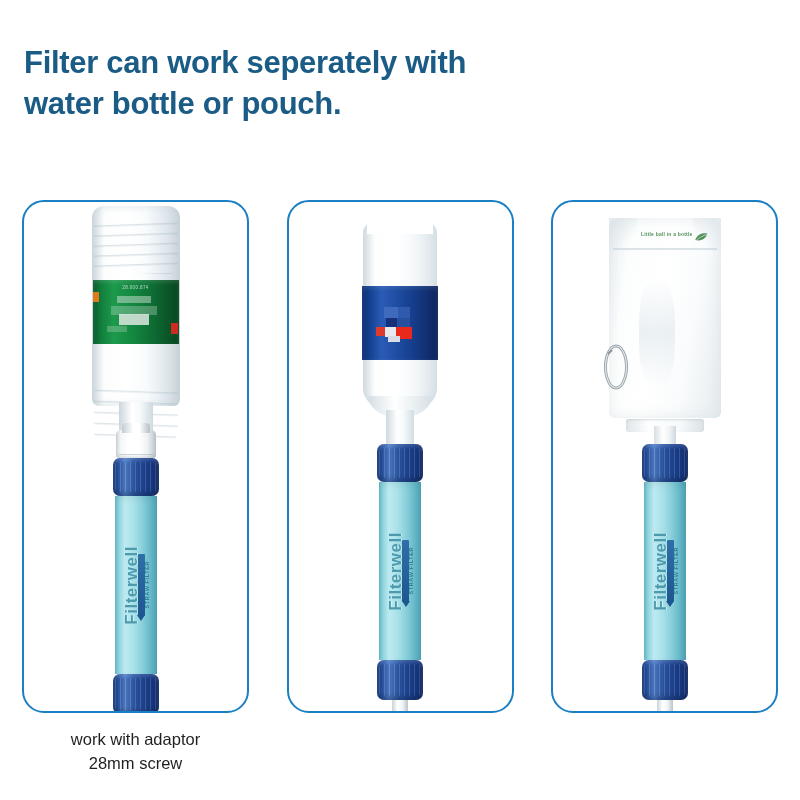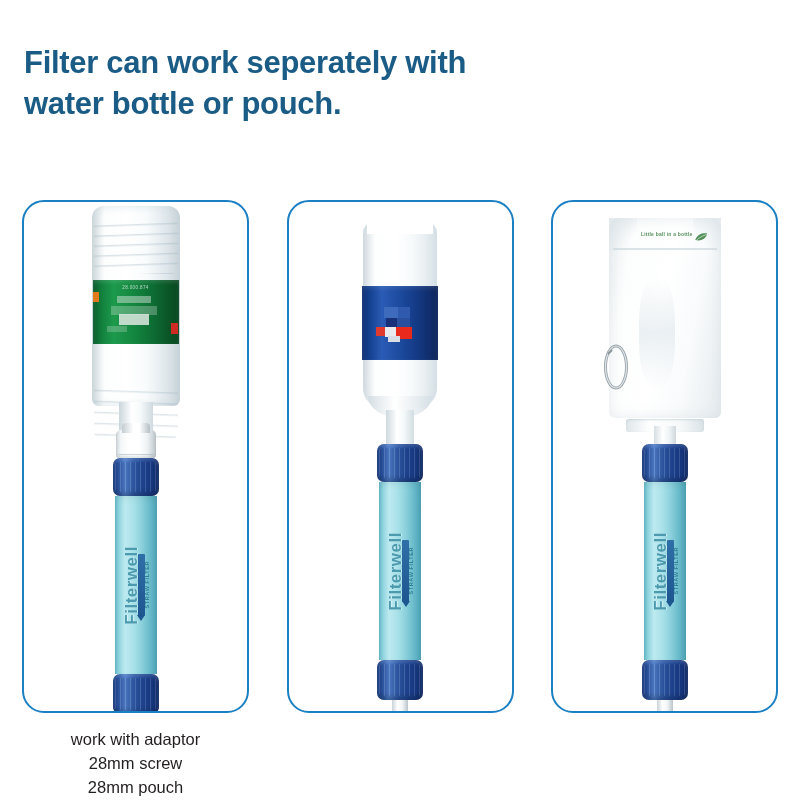--- a/index.html
+++ b/index.html
@@ -639,18 +639,15 @@
     </div>
   </div>
 
   <div id="captions">
     <div class="caption">
       <span>work with adaptor</span>
     </div>
     <div class="caption">
       <span>28mm screw</span>
     </div>
-    <div class="caption">
-      <span>28mm pouch</span>
-    </div>
   </div>
 
 </div>
 
 </body></html>

